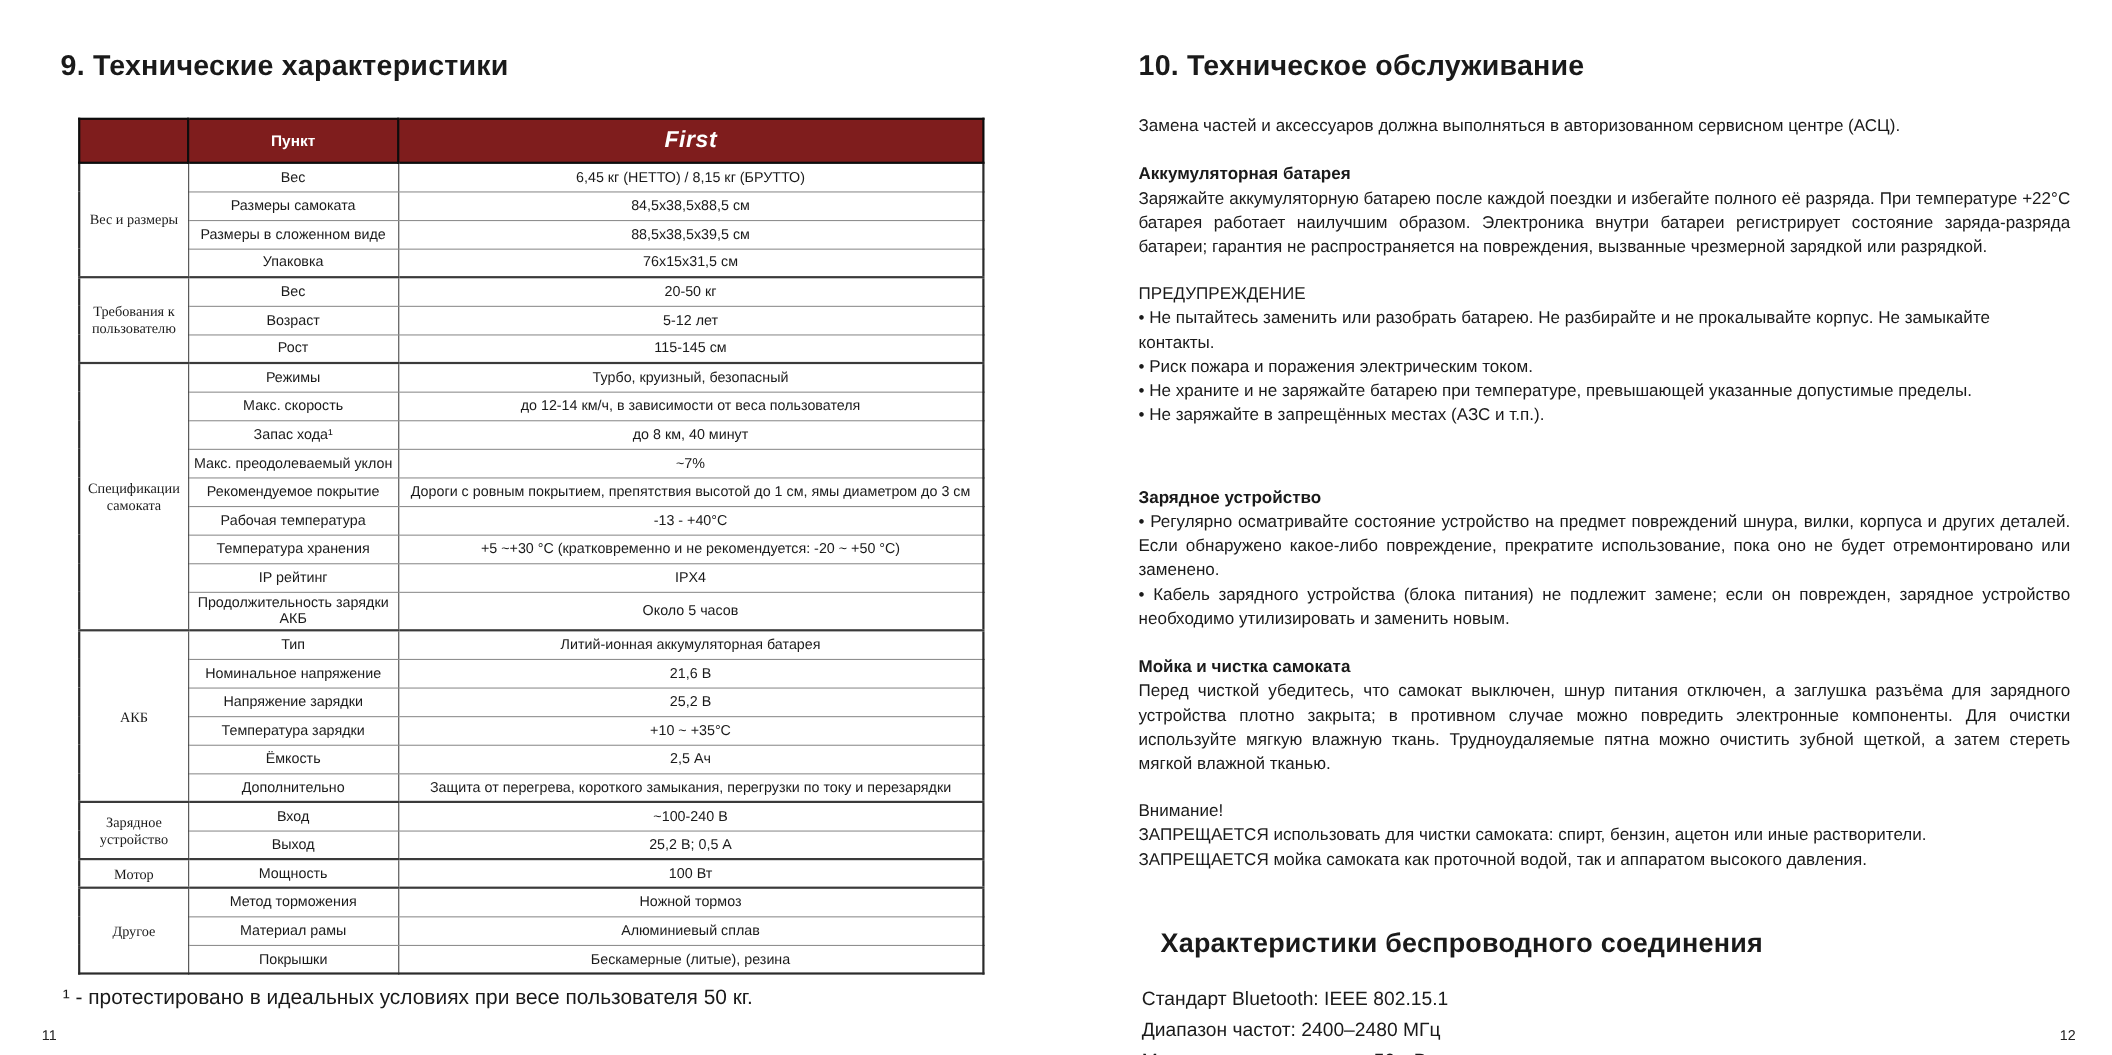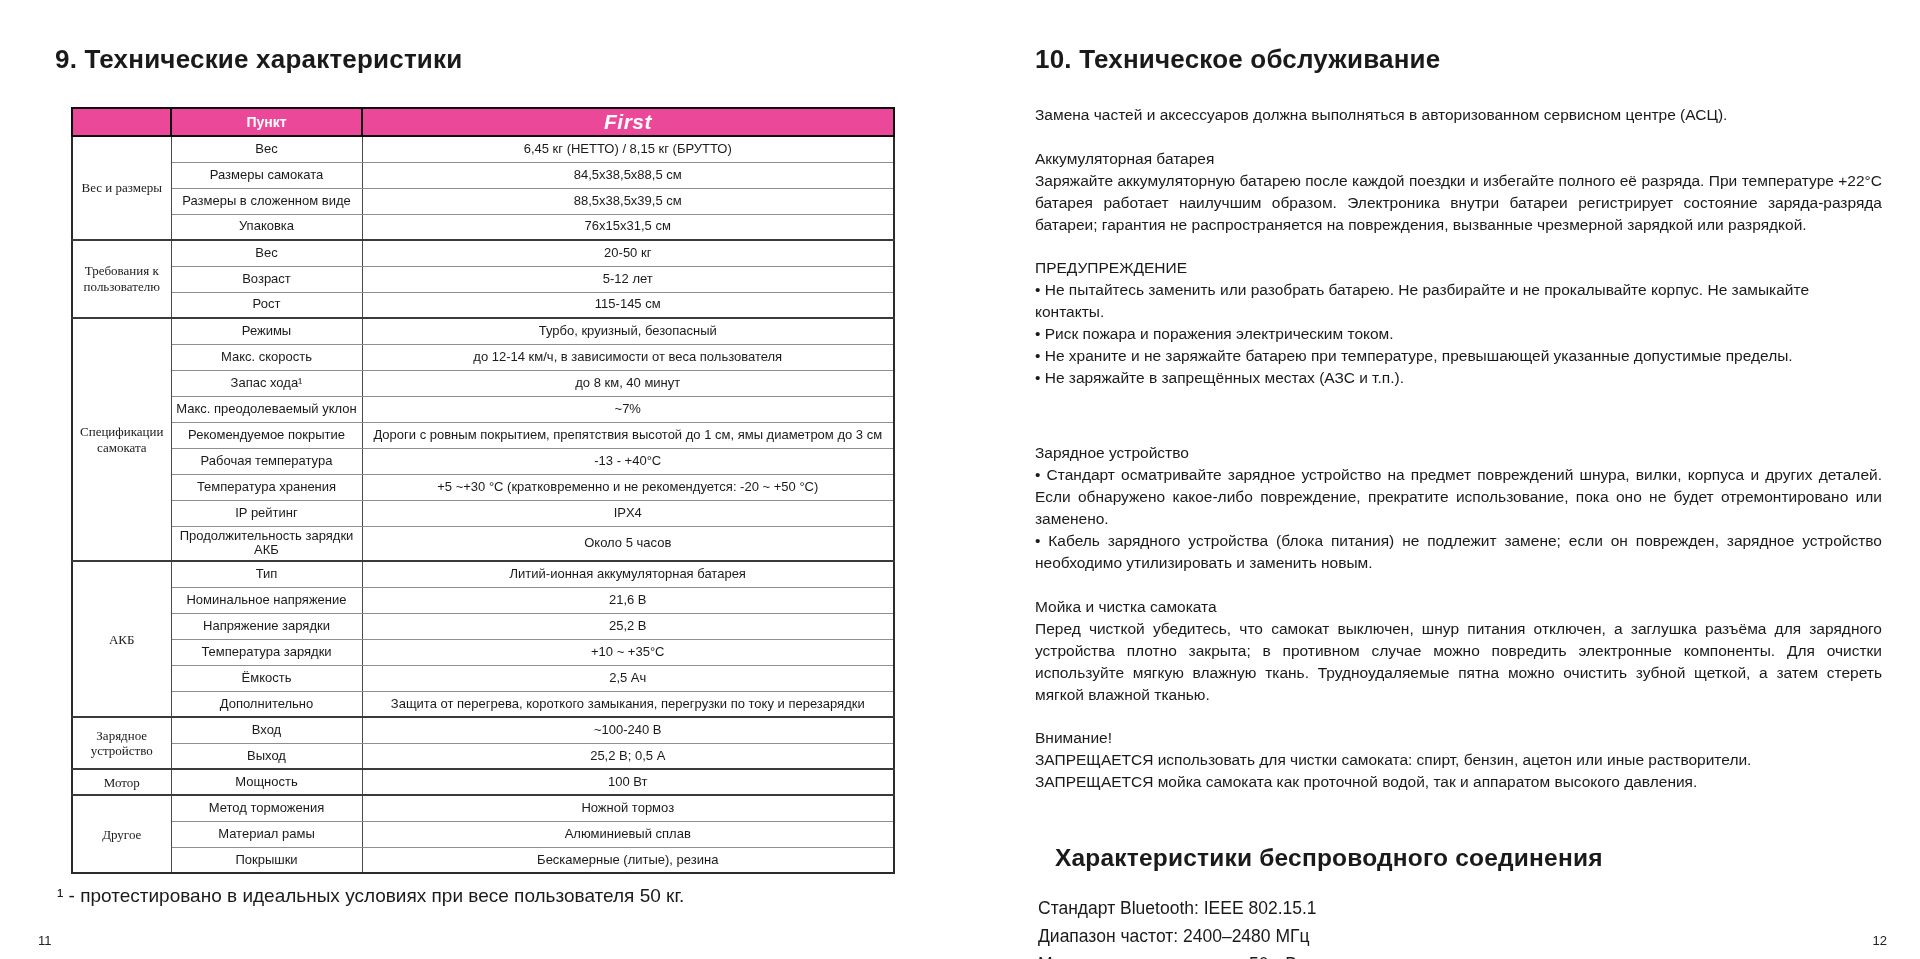--- a/index.html
+++ b/index.html
@@ -23,23 +23,23 @@
     width: 822px;
     margin: 32px 0 0 16px;
     font-size: 13px;
     line-height: 1.15;
   }
   table.specs col.c-group { width: 99px; }
   table.specs col.c-item  { width: 191px; }
   table.specs col.c-value { width: 532px; }
 
   table.specs thead th {
-    background: #ec4899;
+    background: #7f1d1d;
     color: #ffffff;
-    height: 28px;
+    height: 40px;
     font-size: 14px;
     font-weight: bold;
     text-align: center;
     vertical-align: middle;
     border: 2px solid #0d0d0d;
   }
   table.specs thead th + th { border-left: 2px solid #ffffff; }
   table.specs thead th.brand-cell {
     font-size: 21px;
     font-weight: 700;
@@ -70,21 +70,21 @@
     font-size: 13px;
     color: #222;
   }
   .pagenum-left  { left: 38px; }
   .pagenum-right { right: 33px; }
 
   
   .page-right .doc-title { margin-bottom: 29px; }
   .page-right p, .page-right h3 { font-size: 15.5px; line-height: 22px; }
   .p-just { text-align: justify; }
-  .sec-head { font-weight: normal; font-size: 15.5px; line-height: 22px; }
+  .sec-head { font-weight: bold; font-size: 15.5px; line-height: 22px; }
 
   .mt-sec   { margin-top: 22px; }
   .mt-warn  { margin-top: 21px; }
   .mt-big   { margin-top: 53px; }
 
   .wireless-title {
     font-size: 24.5px;
     font-weight: bold;
     margin: 51px 0 0 20px;
     letter-spacing: 0.2px;
@@ -249,21 +249,21 @@
   <h3 class="sec-head mt-sec">Аккумуляторная батарея</h3>
   <p class="p-just">Заряжайте аккумуляторную батарею после каждой поездки и избегайте полного её разряда. При температуре +22°C батарея работает наилучшим образом. Электроника внутри батареи регистрирует состояние заряда-разряда батареи; гарантия не распространяется на повреждения, вызванные чрезмерной зарядкой или разрядкой.</p>
 
   <p class="mt-warn">ПРЕДУПРЕЖДЕНИЕ</p>
   <p>• Не пытайтесь заменить или разобрать батарею. Не разбирайте и не прокалывайте корпус. Не замыкайте контакты.</p>
   <p>• Риск пожара и поражения электрическим током.</p>
   <p>• Не храните и не заряжайте батарею при температуре, превышающей указанные допустимые пределы.</p>
   <p>• Не заряжайте в запрещённых местах (АЗС и т.п.).</p>
 
   <h3 class="sec-head mt-big">Зарядное устройство</h3>
-  <p class="p-just">• Стандарт осматривайте зарядное устройство на предмет повреждений шнура, вилки, корпуса и других деталей. Если обнаружено какое-либо повреждение, прекратите использование, пока оно не будет отремонтировано или заменено.</p>
+  <p class="p-just">• Регулярно осматривайте состояние устройство на предмет повреждений шнура, вилки, корпуса и других деталей. Если обнаружено какое-либо повреждение, прекратите использование, пока оно не будет отремонтировано или заменено.</p>
   <p class="p-just">• Кабель зарядного устройства (блока питания) не подлежит замене; если он поврежден, зарядное устройство необходимо утилизировать и заменить новым.</p>
 
   <h3 class="sec-head mt-sec">Мойка и чистка самоката</h3>
   <p class="p-just">Перед чисткой убедитесь, что самокат выключен, шнур питания отключен, а заглушка разъёма для зарядного устройства плотно закрыта; в противном случае можно повредить электронные компоненты. Для очистки используйте мягкую влажную ткань. Трудноудаляемые пятна можно очистить зубной щеткой, а затем стереть мягкой влажной тканью.</p>
 
   <p class="mt-warn">Внимание!</p>
   <p>ЗАПРЕЩАЕТСЯ использовать для чистки самоката: спирт, бензин, ацетон или иные растворители.</p>
   <p>ЗАПРЕЩАЕТСЯ мойка самоката как проточной водой, так и аппаратом высокого давления.</p>
 
   <h2 class="wireless-title">Характеристики беспроводного соединения</h2>

